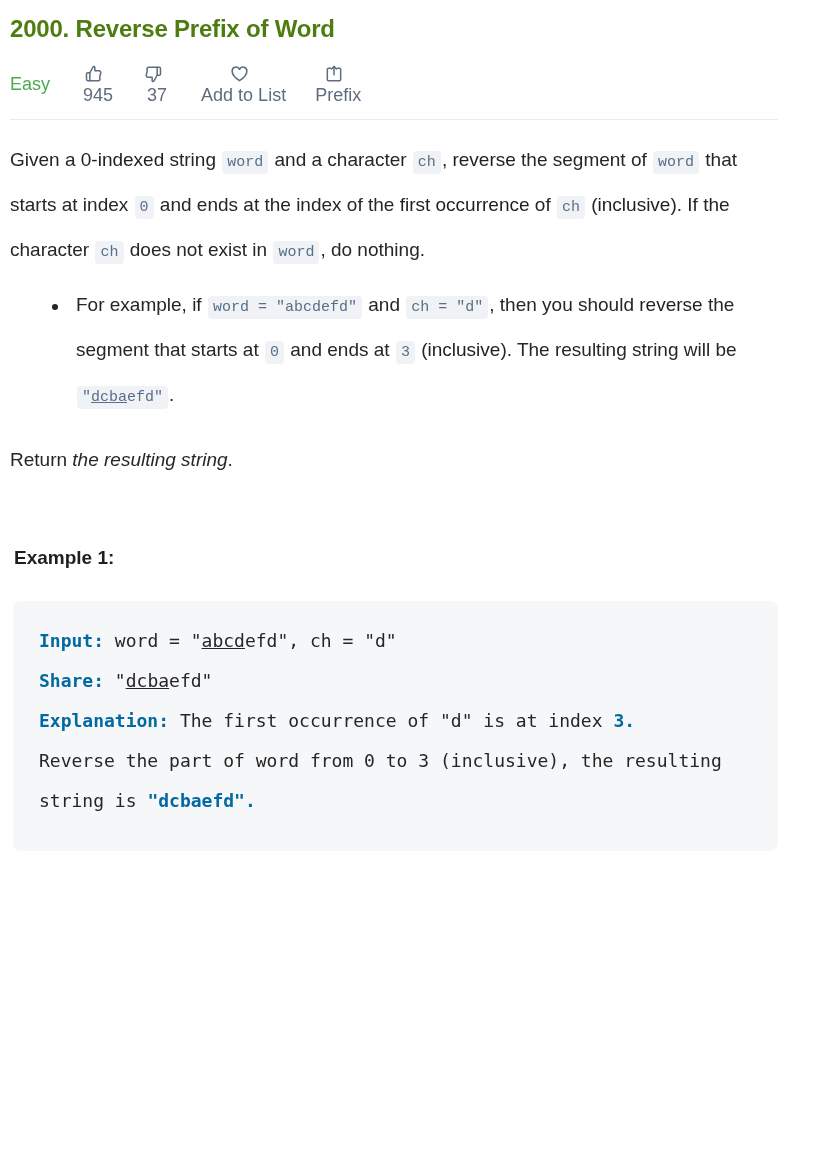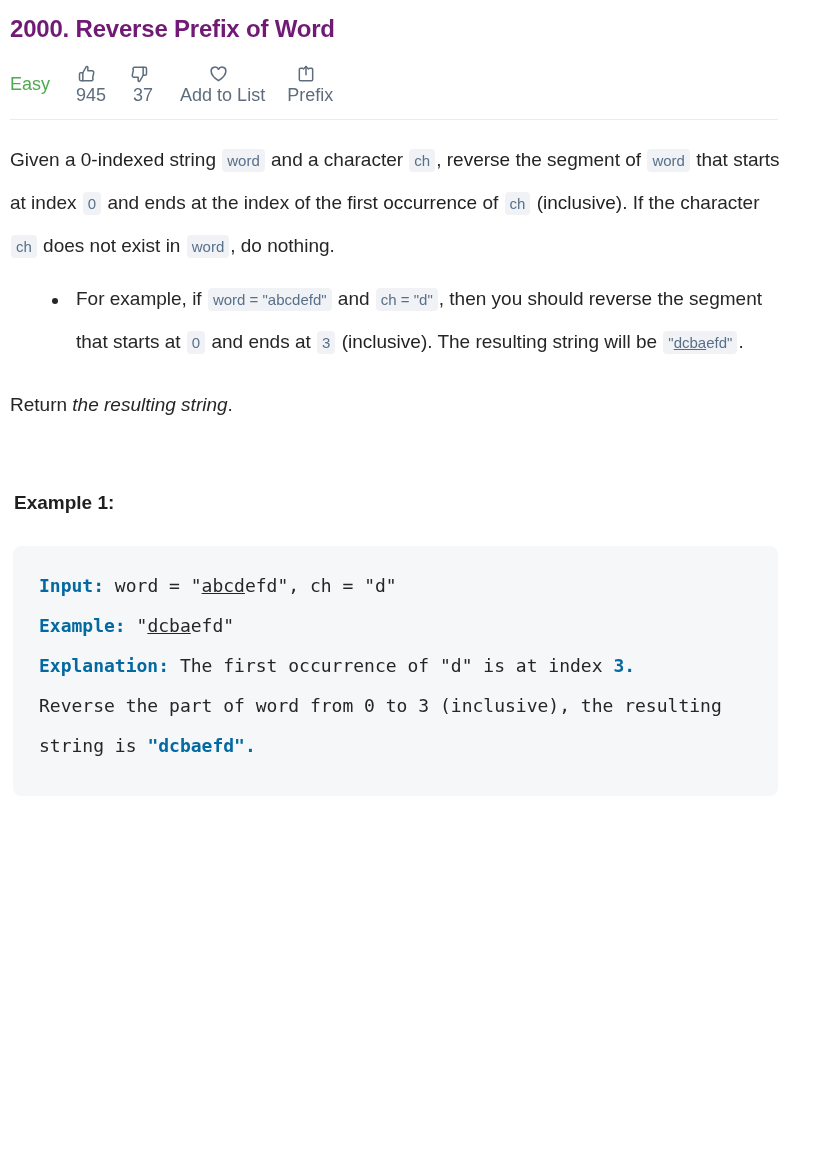--- a/index.html
+++ b/index.html
@@ -17,33 +17,33 @@
   }
   .page {
     padding: 0 10px;
   }
 
   
   .problem-title {
     font-size: 24px;
     line-height: 30px;
     font-weight: 700;
-    color: #701a75;
+    color: #4d7c0f;
     letter-spacing: -0.2px;
     margin: 14px 0 0 0;
     padding: 0;
   }
 
   
   .meta-row {
     display: flex;
     align-items: center;
     margin-top: 26px;
     height: 28px;
-    gap: 0;
+    gap: 7px;
   }
   .difficulty {
     font-size: 18px;
     color: #4fa94f;
     font-weight: 400;
     margin-right: 26px;
   }
   .meta-item {
     display: flex;
     align-items: center;
@@ -81,21 +81,21 @@
     width: 770px;
   }
   .para {
     margin: 20px 0 0 0;
   }
   .para.first { margin-top: 19px; }
   b, strong { font-weight: 400; color: #1f1f1f; }
   i, em { font-style: italic; }
 
   code.inline {
-    font-family: Liberation Sans, sans-serif;
+    font-family: Liberation Mono, monospace;
     font-size: 15px;
     background: #f0f2f5;
     color: #57708a;
     border-radius: 4px;
     padding: 3px 5px;
     margin: 0 1px;
     white-space: pre;
   }
   code.inline u { text-decoration: underline; }
 
@@ -208,19 +208,19 @@
       <li><span>For example, if </span><code class="inline">word = "abcdefd"</code><span> and </span><code class="inline">ch = "d"</code><span>, then you should </span><b>reverse</b><span> the segment that starts at </span><code class="inline">0</code><span> and ends at </span><code class="inline">3</code><span> (</span><b>inclusive</b><span>). The resulting string will be </span><code class="inline"><span>"</span><u>dcba</u><span>efd"</span></code><span>.</span></li>
     </ul>
 
     <p class="para"><span>Return </span><i>the resulting string</i><span>.</span></p>
 
     <div class="spacer-lg"></div>
 
     <div class="example-head">Example 1:</div>
 
     <div class="codeblock"><b>Input:</b><span> word = "</span><u>abcd</u><span>efd", ch = "d"</span>
-<b>Example:</b><span> "</span><u>dcba</u><span>efd"</span>
+<b>Share:</b><span> "</span><u>dcba</u><span>efd"</span>
 <b>Explanation:</b><span> The first occurrence of "d" is at index </span><b>3.</b><span>
 Reverse the part of word from 0 to 3 (inclusive), the resulting string is </span><b>"dcbaefd".</b></div>
 
   </div>
 
 </div>
 
 </body></html>

